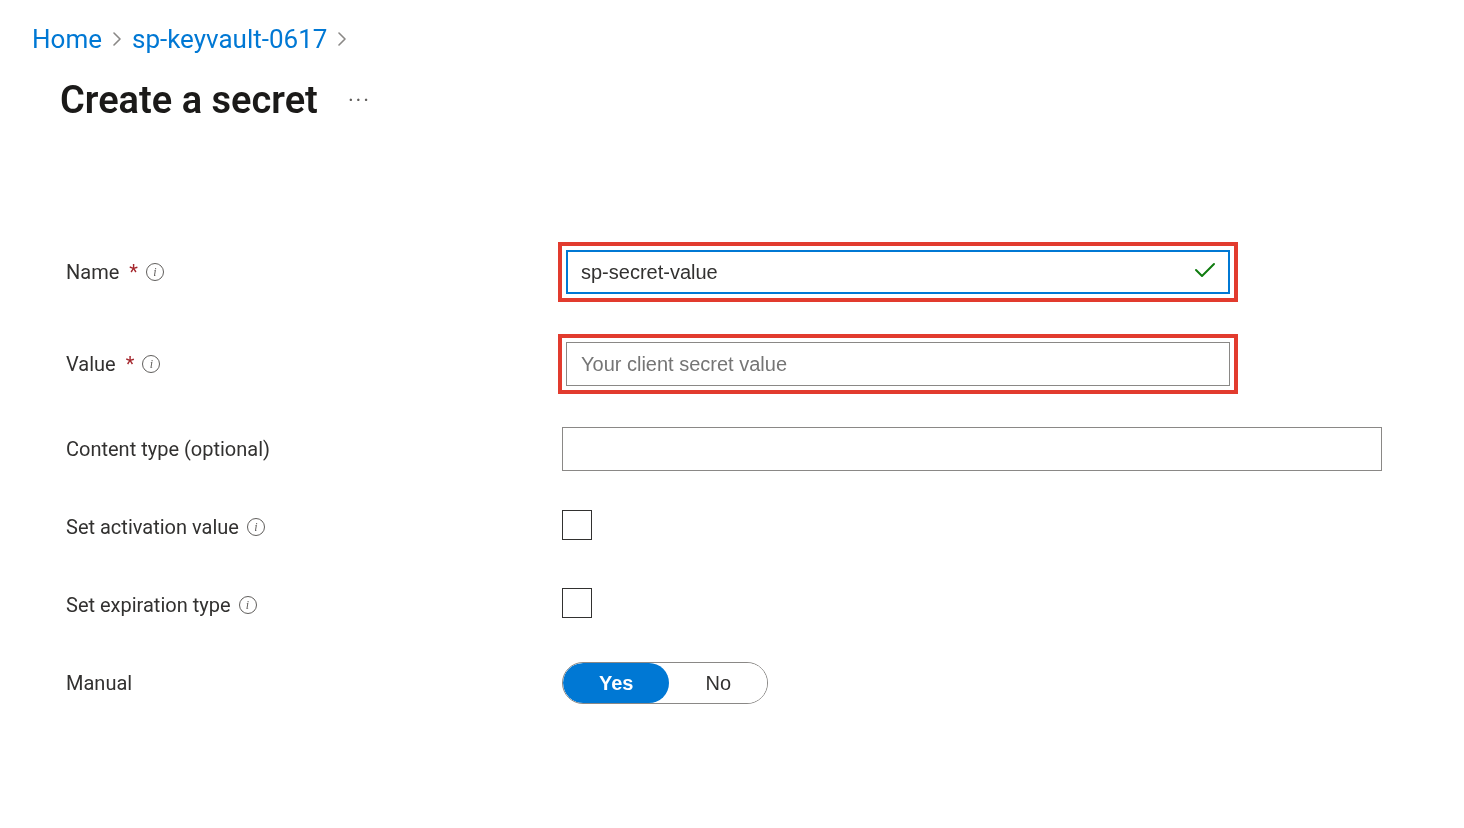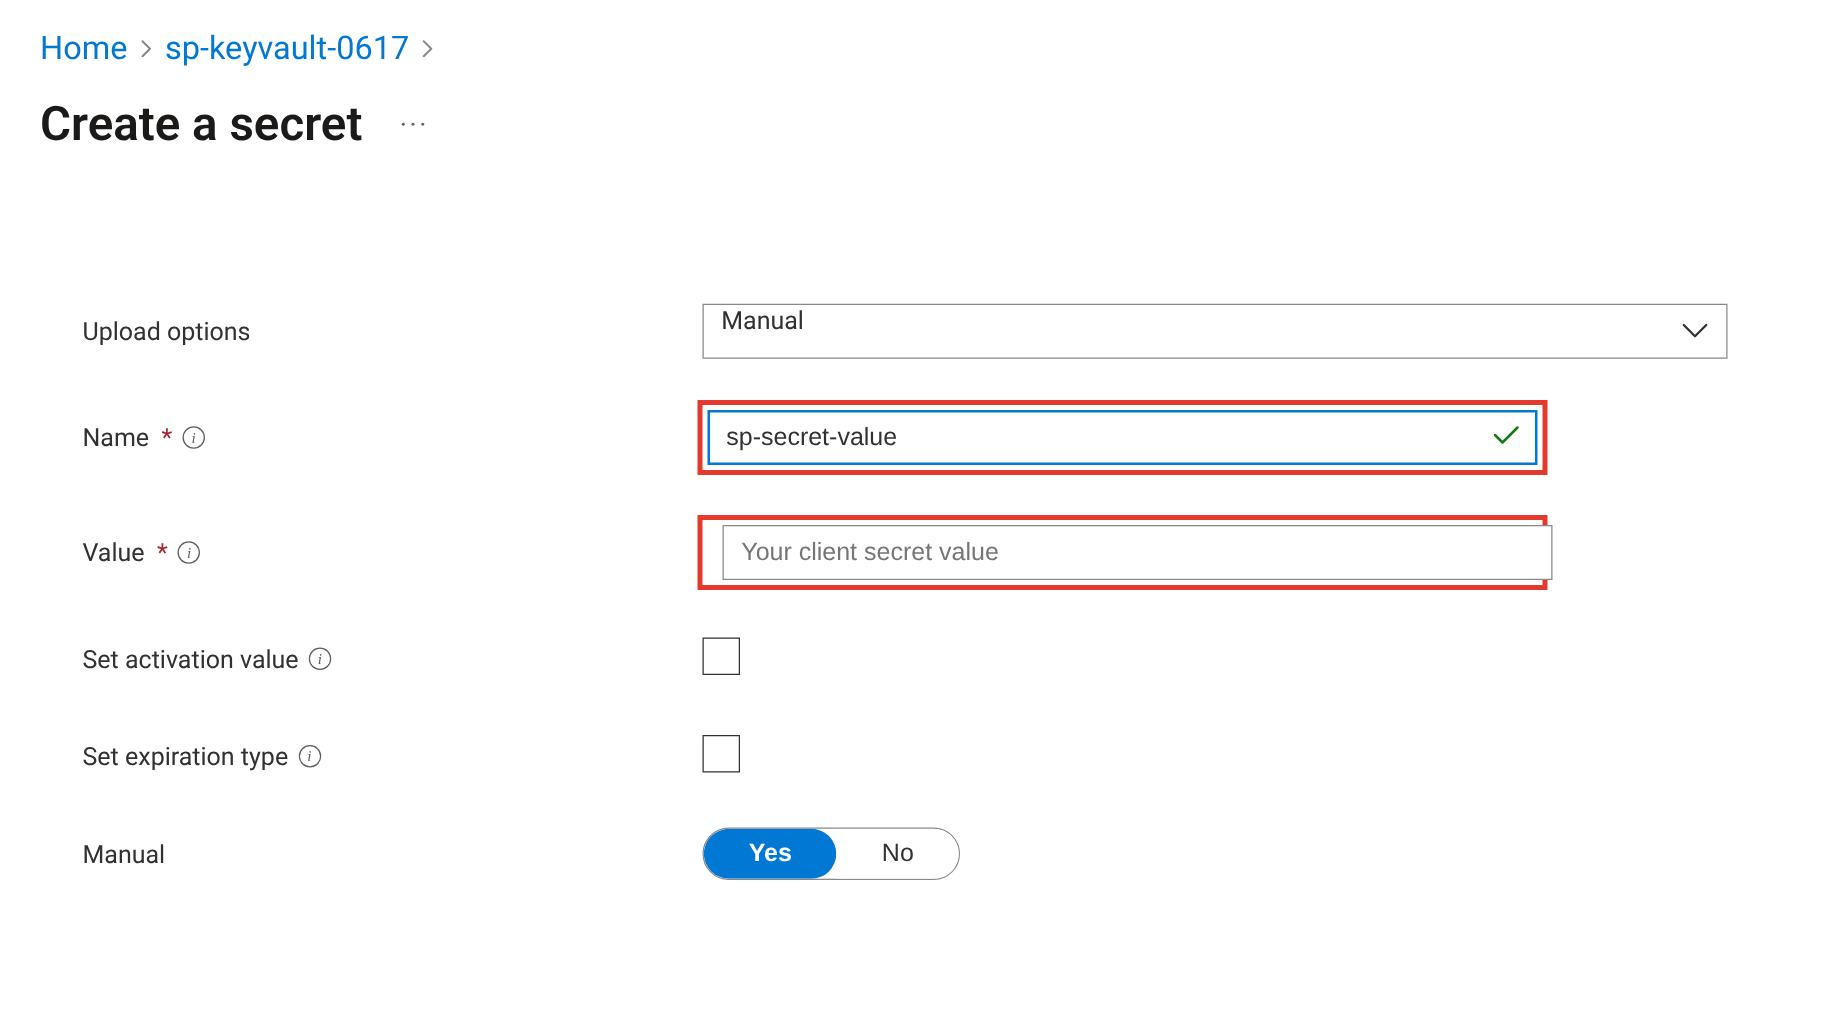--- a/index.html
+++ b/index.html
@@ -30,20 +30,21 @@
     .page-title-row {
       display: flex;
       align-items: center;
       gap: 30px;
       margin-bottom: 120px;
     }
     .page-title {
       font-size: 38px;
       font-weight: 600;
       color: #1b1a19;
+      margin-left: 28px;
     }
     .more-dots {
       font-size: 22px;
       color: #605e5c;
       letter-spacing: 2px;
       cursor: pointer;
       user-select: none;
     }
     .form-area {
       padding-left: 34px;
@@ -105,21 +106,21 @@
       border: 2px solid #0078d4;
       padding-left: 13px;
     }
     .valid-check {
       position: absolute;
       right: 14px;
       top: 50%;
       transform: translateY(-50%);
       pointer-events: none;
     }
-    .text-input.placeholder { color: #0f172a; margin-left: 12px; }
+    .text-input.placeholder { color: #0f172a; }
     .checkbox {
       width: 30px; height: 30px;
       border: 1.5px solid #323130;
       background: #fff;
       cursor: pointer;
       display: inline-block;
     }
     .toggle-group {
       display: inline-flex;
       align-items: center;
@@ -164,35 +165,20 @@
   </span>
 </nav>
 
 <div class="page-title-row">
   <h1 class="page-title">Create a secret</h1>
   <span class="more-dots">···</span>
 </div>
 
 <div class="form-area">
 
-  <div class="form-row">
-    <div class="form-label">
-      <span>Upload options</span>
-    </div>
-    <div class="field-wrap">
-      <div class="select-box">
-        <span>Manual</span>
-        <span class="chevron-down">
-          <svg width="22" height="14" viewBox="0 0 22 14">
-              <path d="M2 2 L11 11 L20 2" stroke="#323130" stroke-width="1.8" fill="none" stroke-linecap="round" stroke-linejoin="round"></path>
-            </svg>
-        </span>
-      </div>
-    </div>
-  </div>
 
   <div class="form-row">
     <div class="form-label">
       <span>Name</span>
       <span class="req-star">*</span>
       <span class="info-icon">i</span>
     </div>
     <div class="highlight-wrap">
       <div style="position:relative;">
         <input class="text-input focused" type="text" value="sp-secret-value" style="">
@@ -209,20 +195,28 @@
     <div class="form-label">
       <span>Value</span>
       <span class="req-star">*</span>
       <span class="info-icon">i</span>
     </div>
     <div class="highlight-wrap">
       <input class="text-input placeholder" type="text" placeholder="Your client secret value" style="">
     </div>
   </div>
 
+  <div class="form-row">
+    <div class="form-label">
+      <span>Content type (optional)</span>
+    </div>
+    <div class="field-wrap">
+      <input class="text-input" type="text" value="" style="">
+    </div>
+  </div>
 
   <div class="form-row">
     <div class="form-label">
       <span>Set activation value</span>
       <span class="info-icon">i</span>
     </div>
     <div class="field-wrap">
       <span class="checkbox"></span>
     </div>
   </div>

